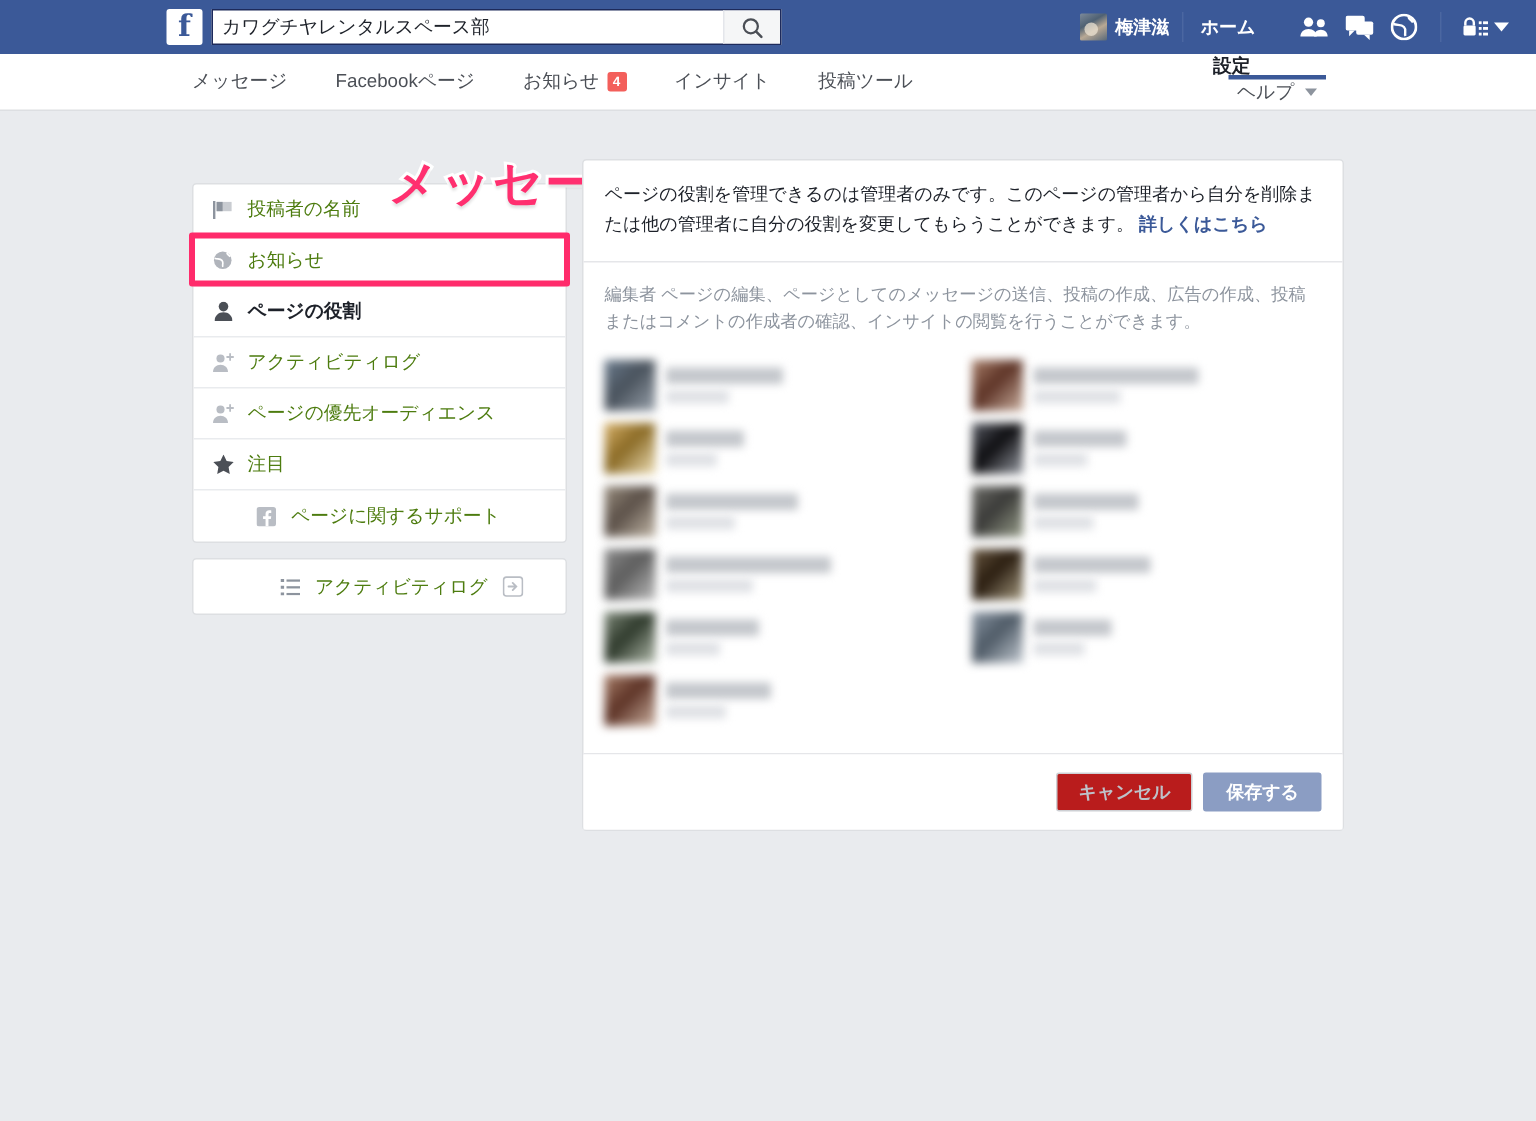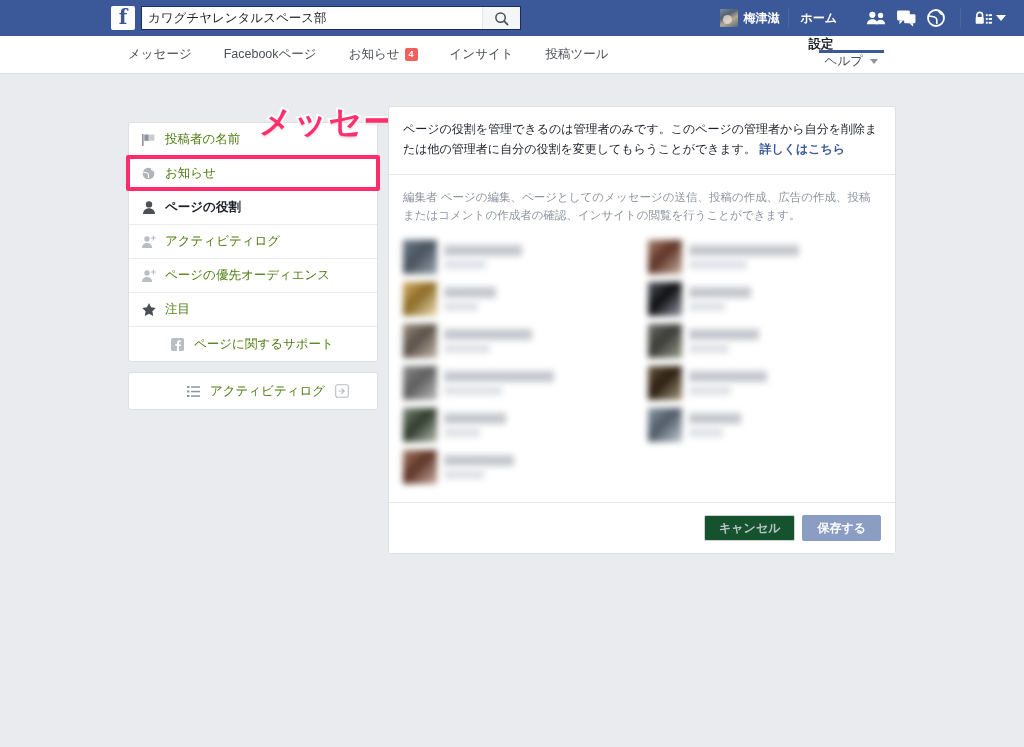--- a/index.html
+++ b/index.html
@@ -155,21 +155,21 @@
 
   .footer-actions {
     padding: 12px 14px; display: flex; justify-content: flex-end; gap: 7px;
     background: #fff;
   }
   .btn {
     font-size: 12px; font-weight: bold; border-radius: 2px;
     padding: 0 14px; height: 26px; line-height: 24px; cursor: pointer;
     border: 1px solid transparent; font-family: "Liberation Sans", sans-serif;
   }
-  .btn-cancel { background: #14532d; border-color: #ced0d4; color: #bec2c9; }
+  .btn-cancel { background: #b91c1c; border-color: #ced0d4; color: #bec2c9; }
   .btn-save { background: #8b9dc3; border-color: #8b9dc3; color: #fff; }
 </style>
 </head>
 <body>
 
 <div class="topbar">
   <div class="fb-logo">f</div>
 
   <div class="search-wrap">
     <input class="search-input" value="カワグチヤレンタルスペース部" placeholder="検索" style="">

